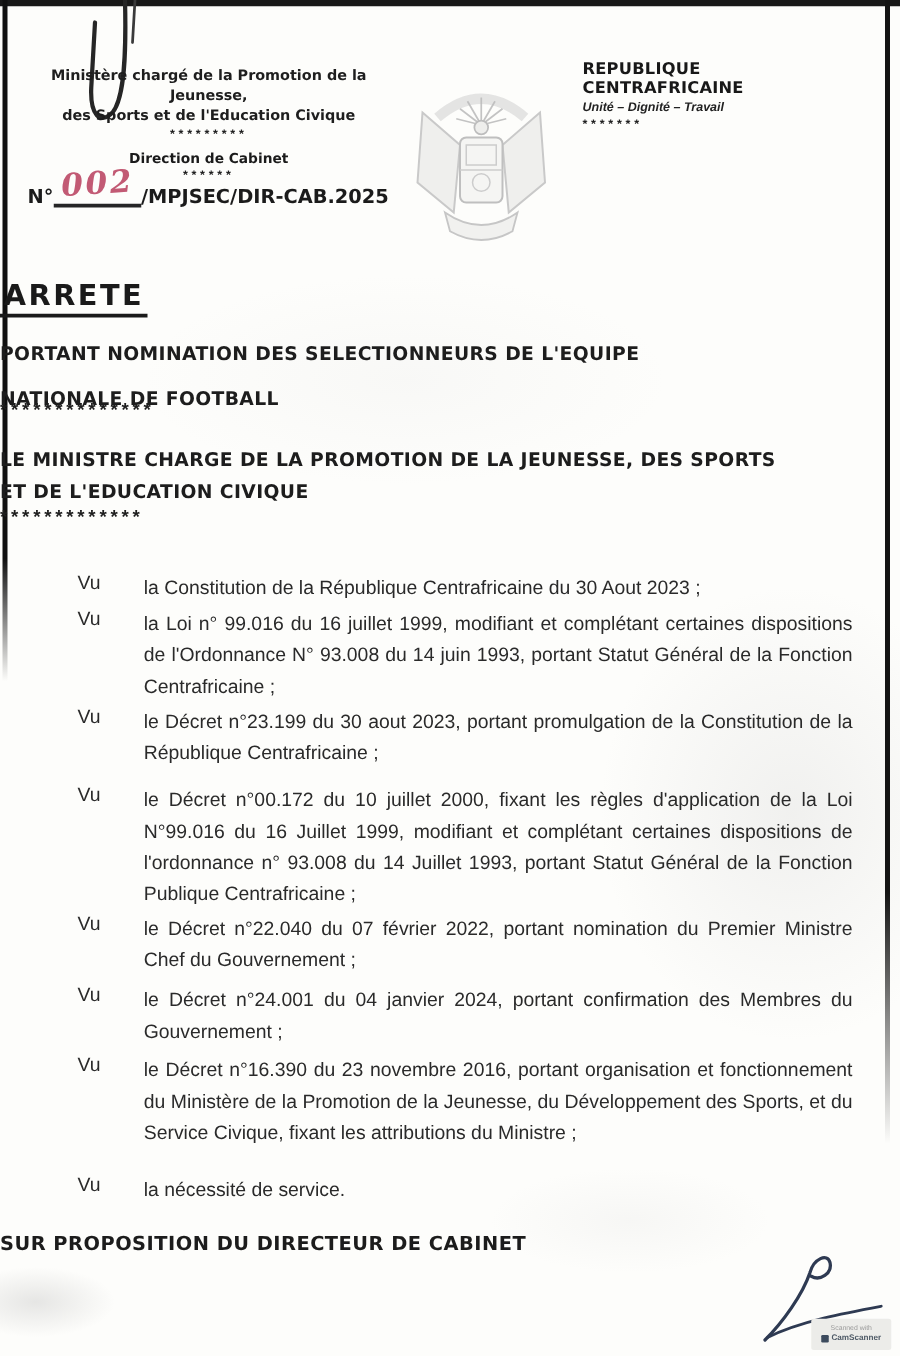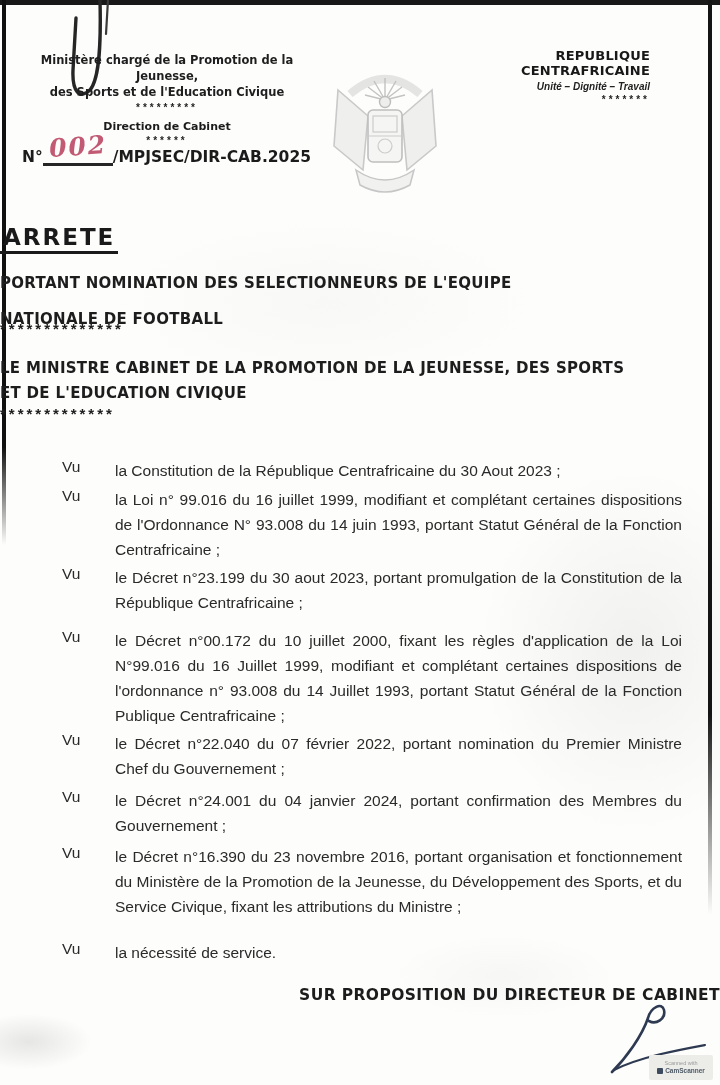--- a/index.html
+++ b/index.html
@@ -31,21 +31,21 @@
   .direction{font-family:"DejaVu Sans",sans-serif;font-weight:bold;font-size:11px;margin-top:7px;color:#1b1b1b;}
   .refline{position:absolute;left:22px;top:136px;white-space:nowrap;
     font-family:"DejaVu Sans",sans-serif;font-weight:bold;font-size:15.5px;color:#1b1b1b;}
   .ref-hand{display:inline-block;width:70px;border-bottom:3px solid #262626;text-align:center;
     vertical-align:bottom;height:27px;}
   .hand{font-family:"DejaVu Serif",serif;font-style:italic;font-size:25px;line-height:22px;
     color:#c25a74;display:inline-block;transform:rotate(-4deg);letter-spacing:2px;}
 
   .emblem{position:absolute;left:326px;top:58px;}
 
-  .hdr-right{position:absolute;left:430px;top:48px;width:220px;text-align:right;}
+  .hdr-right{position:absolute;left:466px;top:48px;width:220px;text-align:left;}
   .republic{font-family:"DejaVu Sans",sans-serif;font-weight:bold;font-size:13px;color:#181818;letter-spacing:.2px;}
   .motto{font-weight:bold;font-style:italic;font-size:10px;margin-top:3px;color:#222;}
 
   .cline{position:absolute;left:0;width:100%;text-align:left;}
   .t-arrete{top:224px;}
   .t-arrete span{display:inline-block;font-family:"DejaVu Sans",sans-serif;font-weight:bold;
     font-size:23px;letter-spacing:2px;color:#1a1a1a;border-bottom:3px solid #1a1a1a;padding:0 3px 1px;}
   .t-sub{font-family:"DejaVu Sans",sans-serif;font-weight:bold;font-size:15px;color:#1d1d1d;letter-spacing:.3px;}
   .t-sub1{top:274px;}
   .t-sub2{top:286px;margin-top:24px;}
@@ -55,21 +55,21 @@
   .a-line2{top:384px;}
   .a-stars{top:405px;}
 
   .vu{position:absolute;left:62px;width:620px;display:flex;}
   .vu-label{width:53px;flex:none;font-size:15.5px;color:#2a2a2a;}
   .vu-text{flex:1;font-size:15.5px;line-height:25px;text-align:justify;color:#2a2a2a;}
   .vu-1{top:458px;} .vu-2{top:487px;} .vu-3{top:565px;} .vu-4{top:628px;}
   .vu-5{top:731px;} .vu-6{top:788px;} .vu-7{top:844px;} .vu-8{top:940px;}
   .vu-8 .vu-text, .vu-1 .vu-text{text-align:left;}
 
-  .footer-prop{position:absolute;top:986px;left:0;width:100%;text-align:right;
+  .footer-prop{position:absolute;top:986px;left:0;width:100%;text-align:left;
     font-family:"DejaVu Sans",sans-serif;font-weight:bold;font-size:15.5px;letter-spacing:.4px;color:#1c1c1c;}
 
   .signature{position:absolute;left:598px;top:998px;}
   .paperclip{position:absolute;left:28px;top:0;}
 
   .cam-badge{position:absolute;left:649px;top:1055px;width:64px;height:25px;background:#ecece9;
     border-radius:2px;display:flex;flex-direction:column;align-items:center;justify-content:center;
     line-height:1.2;}
   .cam-l1{font-size:5.5px;color:#9a9a9a;}
   .cam-l2{font-size:6.5px;color:#4e5a66;font-weight:bold;display:flex;align-items:center;gap:2px;}
@@ -127,21 +127,21 @@
     <div class="stars stars-sm">*******</div>
   </div>
 
   <div class="cline t-arrete">
     <span>ARRETE</span>
   </div>
   <div class="cline t-sub t-sub1">PORTANT NOMINATION DES SELECTIONNEURS DE L'EQUIPE</div>
   <div class="cline t-sub t-sub2">NATIONALE DE FOOTBALL</div>
   <div class="cline stars stars-lg t-stars">**************</div>
 
-  <div class="cline t-sub a-line1">LE MINISTRE CABINET DE LA PROMOTION DE LA JEUNESSE, DES SPORTS</div>
+  <div class="cline t-sub a-line1">LE MINISTRE CHARGE DE LA PROMOTION DE LA JEUNESSE, DES SPORTS</div>
   <div class="cline t-sub a-line2">ET DE L'EDUCATION CIVIQUE</div>
   <div class="cline stars stars-lg a-stars">*************</div>
 
   <div class="vu vu-1">
     <div class="vu-label">Vu</div>
     <div class="vu-text">la Constitution de la République Centrafricaine du 30 Aout 2023 ;</div>
   </div>
   <div class="vu vu-2">
     <div class="vu-label">Vu</div>
     <div class="vu-text">la Loi n° 99.016 du 16 juillet 1999, modifiant et complétant certaines dispositions de l'Ordonnance N° 93.008 du 14 juin 1993, portant Statut Général de la Fonction Centrafricaine ;</div>

